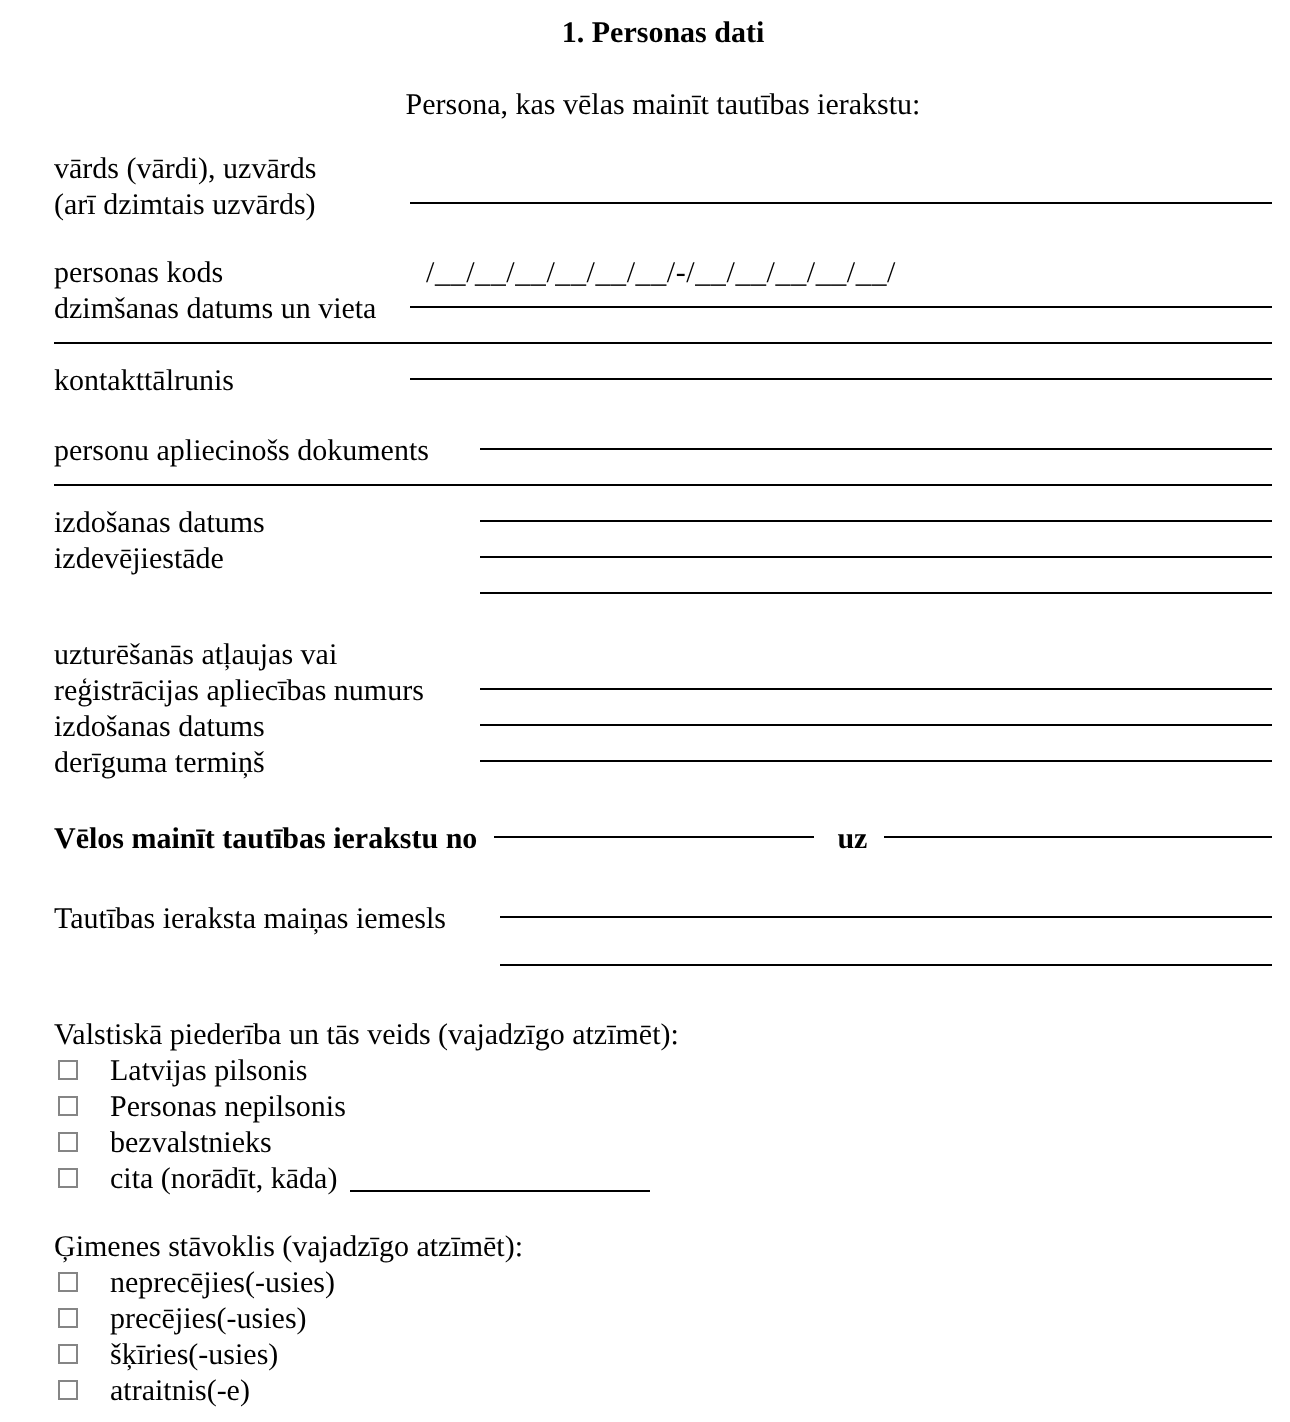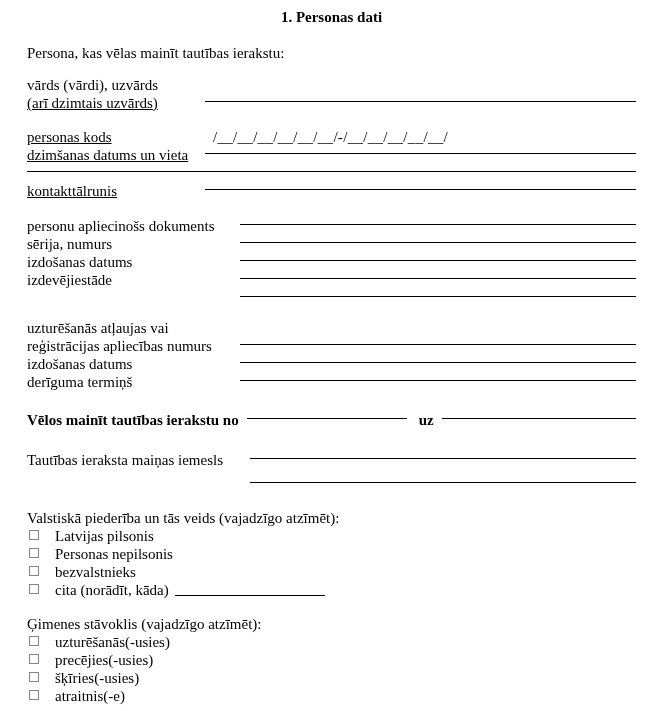--- a/index.html
+++ b/index.html
@@ -16,35 +16,35 @@
     padding: 8px 9px 0 27px;
     overflow: hidden;
     background: #fff;
   }
   .title {
     text-align: center;
     font-weight: bold;
     margin-bottom: 18px;
     min-height: 18px;
   }
-  .intro { margin-bottom: 14px; min-height: 18px; }
+  .intro { margin-bottom: 14px; min-height: 18px; text-align: center; }
   .block { }
   .mb12 { margin-bottom: 12px; }
   .mb16 { margin-bottom: 16px; }
   .mb17 { margin-bottom: 17px; }
   .mb20 { margin-bottom: 20px; }
   .mb22 { margin-bottom: 22px; }
   .mt6  { margin-top: 6px; }
   .row {
     display: flex;
     align-items: center;
     min-height: 18px;
   }
   .lbl { white-space: nowrap; }
-  .w178 { flex: 0 0 178px; text-decoration: underline; }
+  .w178 { flex: 0 0 178px; }
   .w213 { flex: 0 0 213px; }
   .w223 { flex: 0 0 223px; }
   .indent213 { margin-left: 213px; }
   .indent223 { margin-left: 223px; }
   .line {
     flex: 1 1 auto;
     border-bottom: 1px solid #000;
     margin-bottom: 3px;
     min-width: 20px;
   }
@@ -122,21 +122,20 @@
       <span class="line"></span>
     </div>
   </div>
 
   <div class="block mb12">
     <div class="row">
       <span class="lbl w213">personu apliecinošs dokuments</span>
       <span class="line"></span>
     </div>
     <div class="row">
-      <span class="lbl w213">sērija, numurs</span>
       <span class="line"></span>
     </div>
     <div class="row">
       <span class="lbl w213">izdošanas datums</span>
       <span class="line"></span>
     </div>
     <div class="row">
       <span class="lbl w213">izdevējiestāde</span>
       <span class="line"></span>
     </div>
@@ -198,21 +197,21 @@
       <span class="checkbox"></span>
       <span class="opt-label">cita (norādīt, kāda)</span>
       <span class="line-short150"></span>
     </div>
   </div>
 
   <div class="block">
     <div class="heading">Ģimenes stāvoklis (vajadzīgo atzīmēt):</div>
     <div class="opt">
       <span class="checkbox"></span>
-      <span class="opt-label">uzturēšanās(-usies)</span>
+      <span class="opt-label">neprecējies(-usies)</span>
     </div>
     <div class="opt">
       <span class="checkbox"></span>
       <span class="opt-label">precējies(-usies)</span>
     </div>
     <div class="opt">
       <span class="checkbox"></span>
       <span class="opt-label">šķīries(-usies)</span>
     </div>
     <div class="opt">

